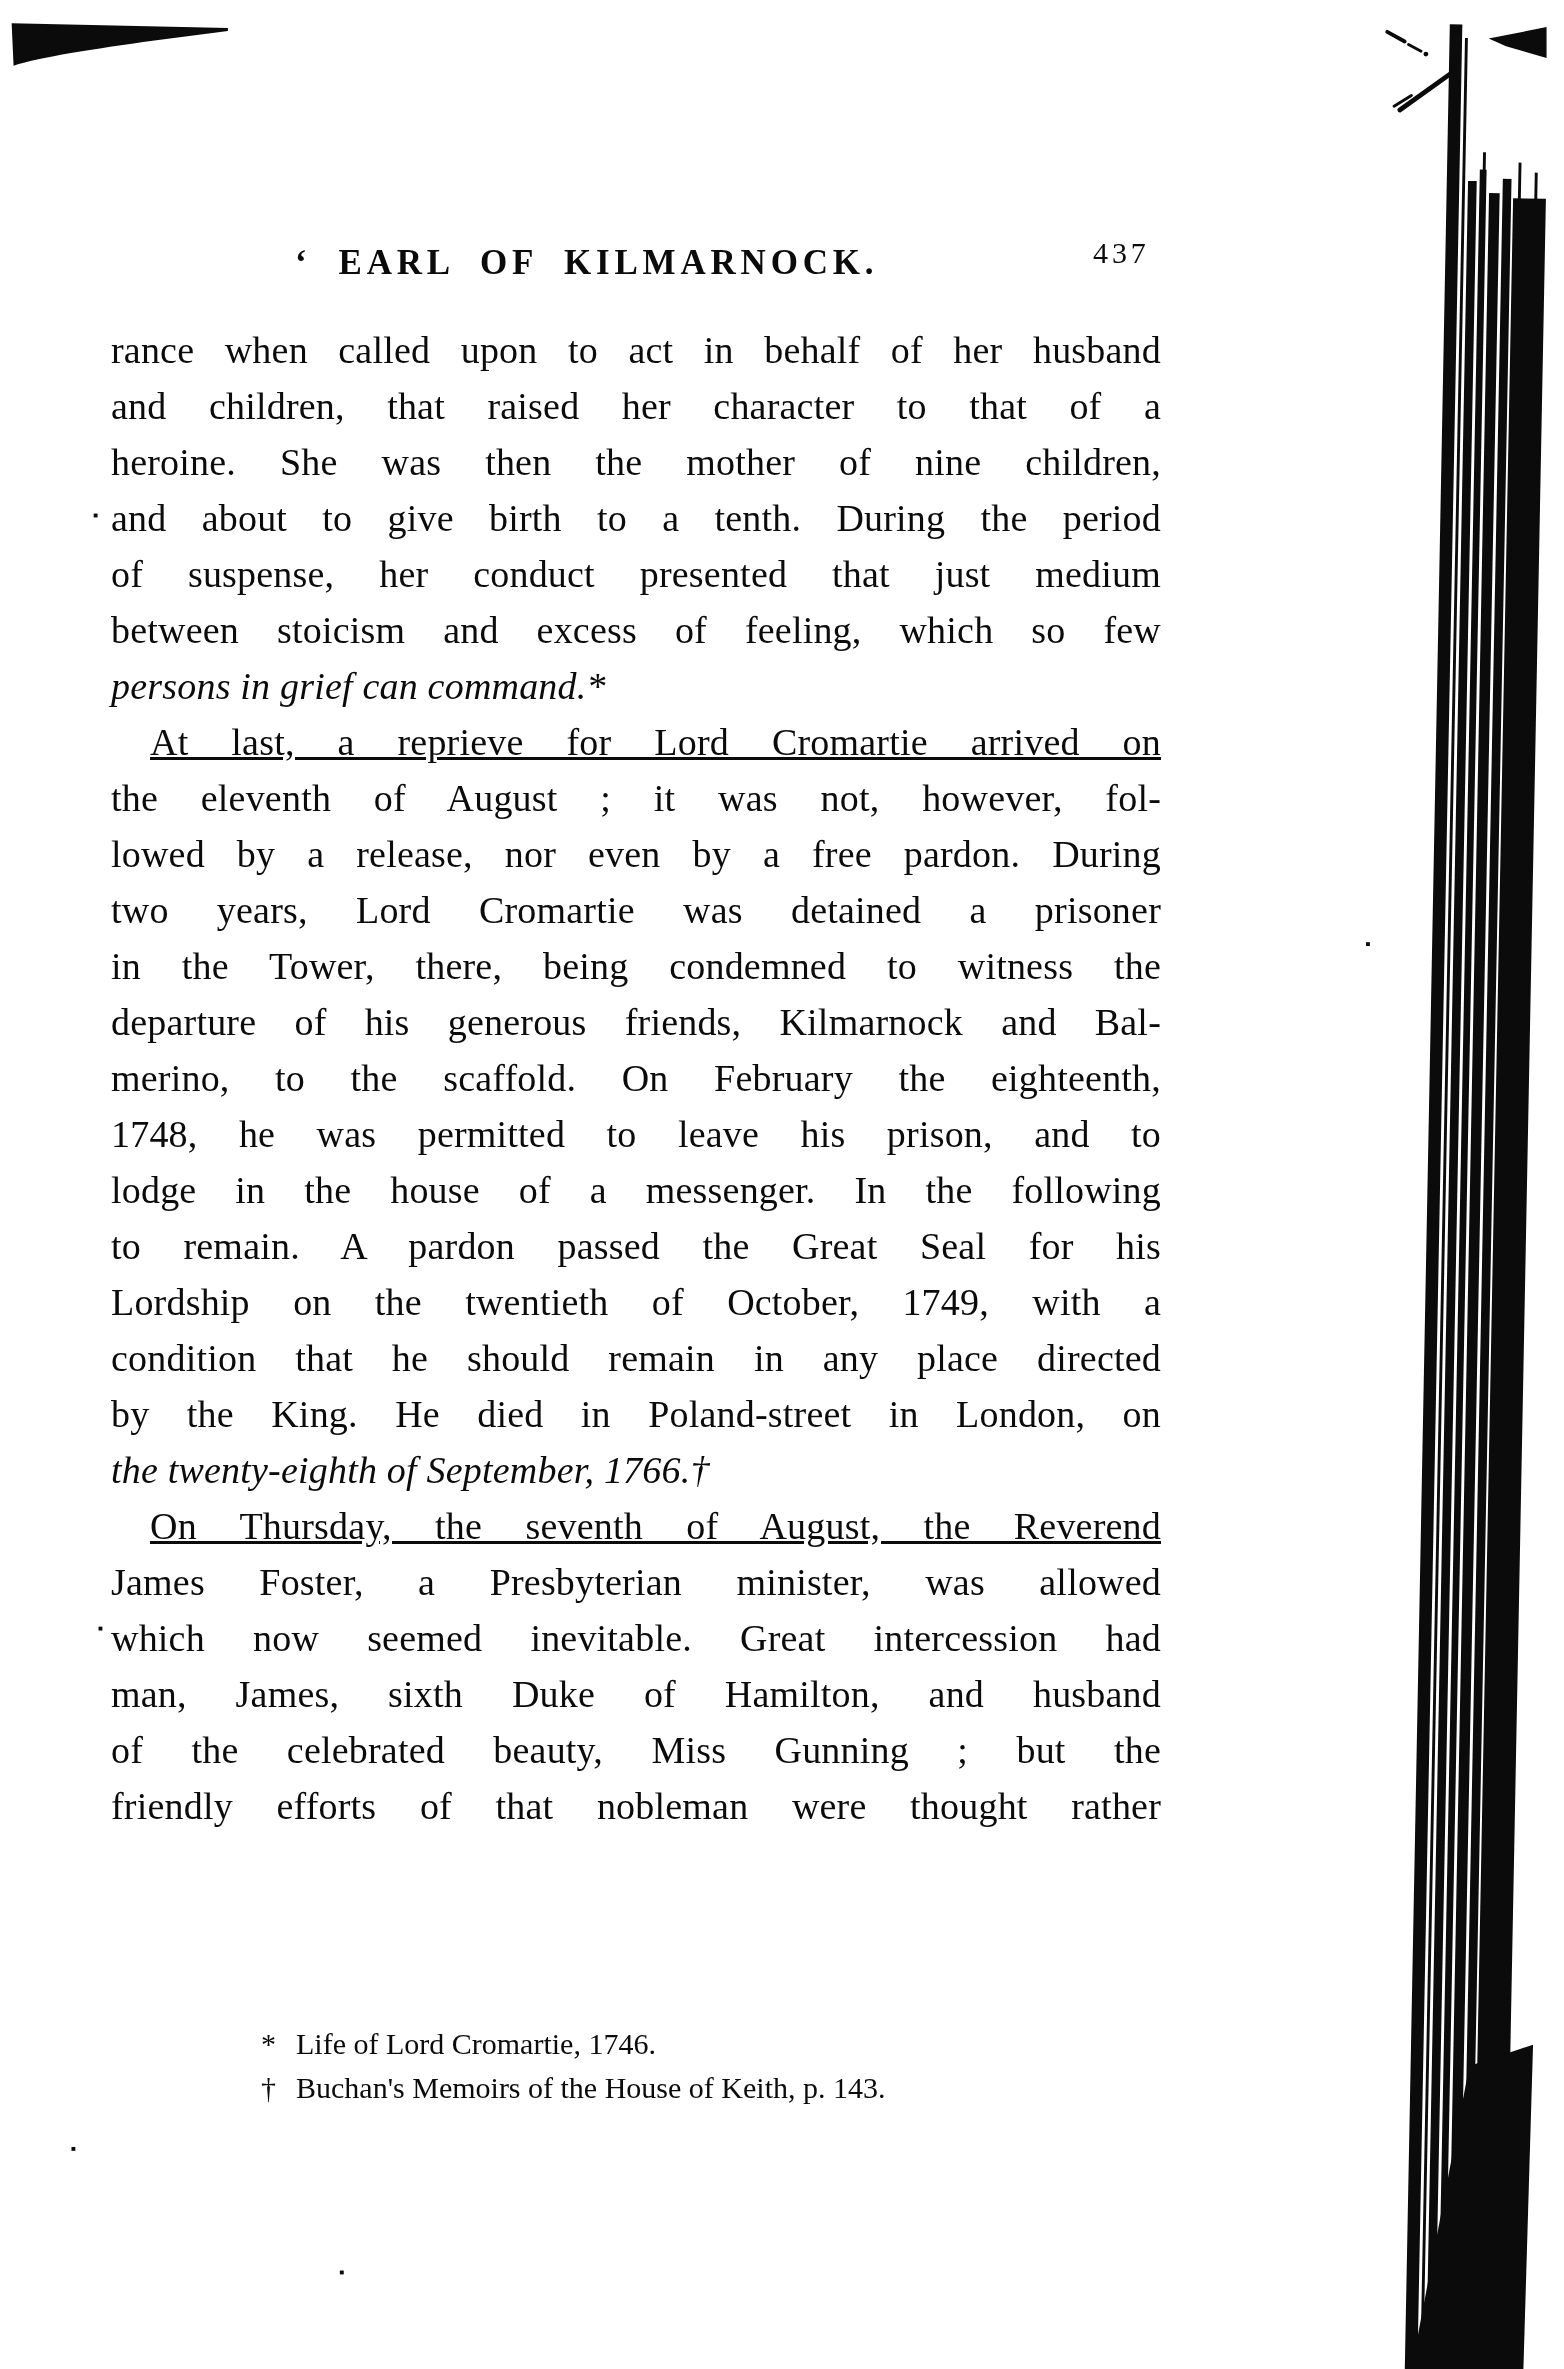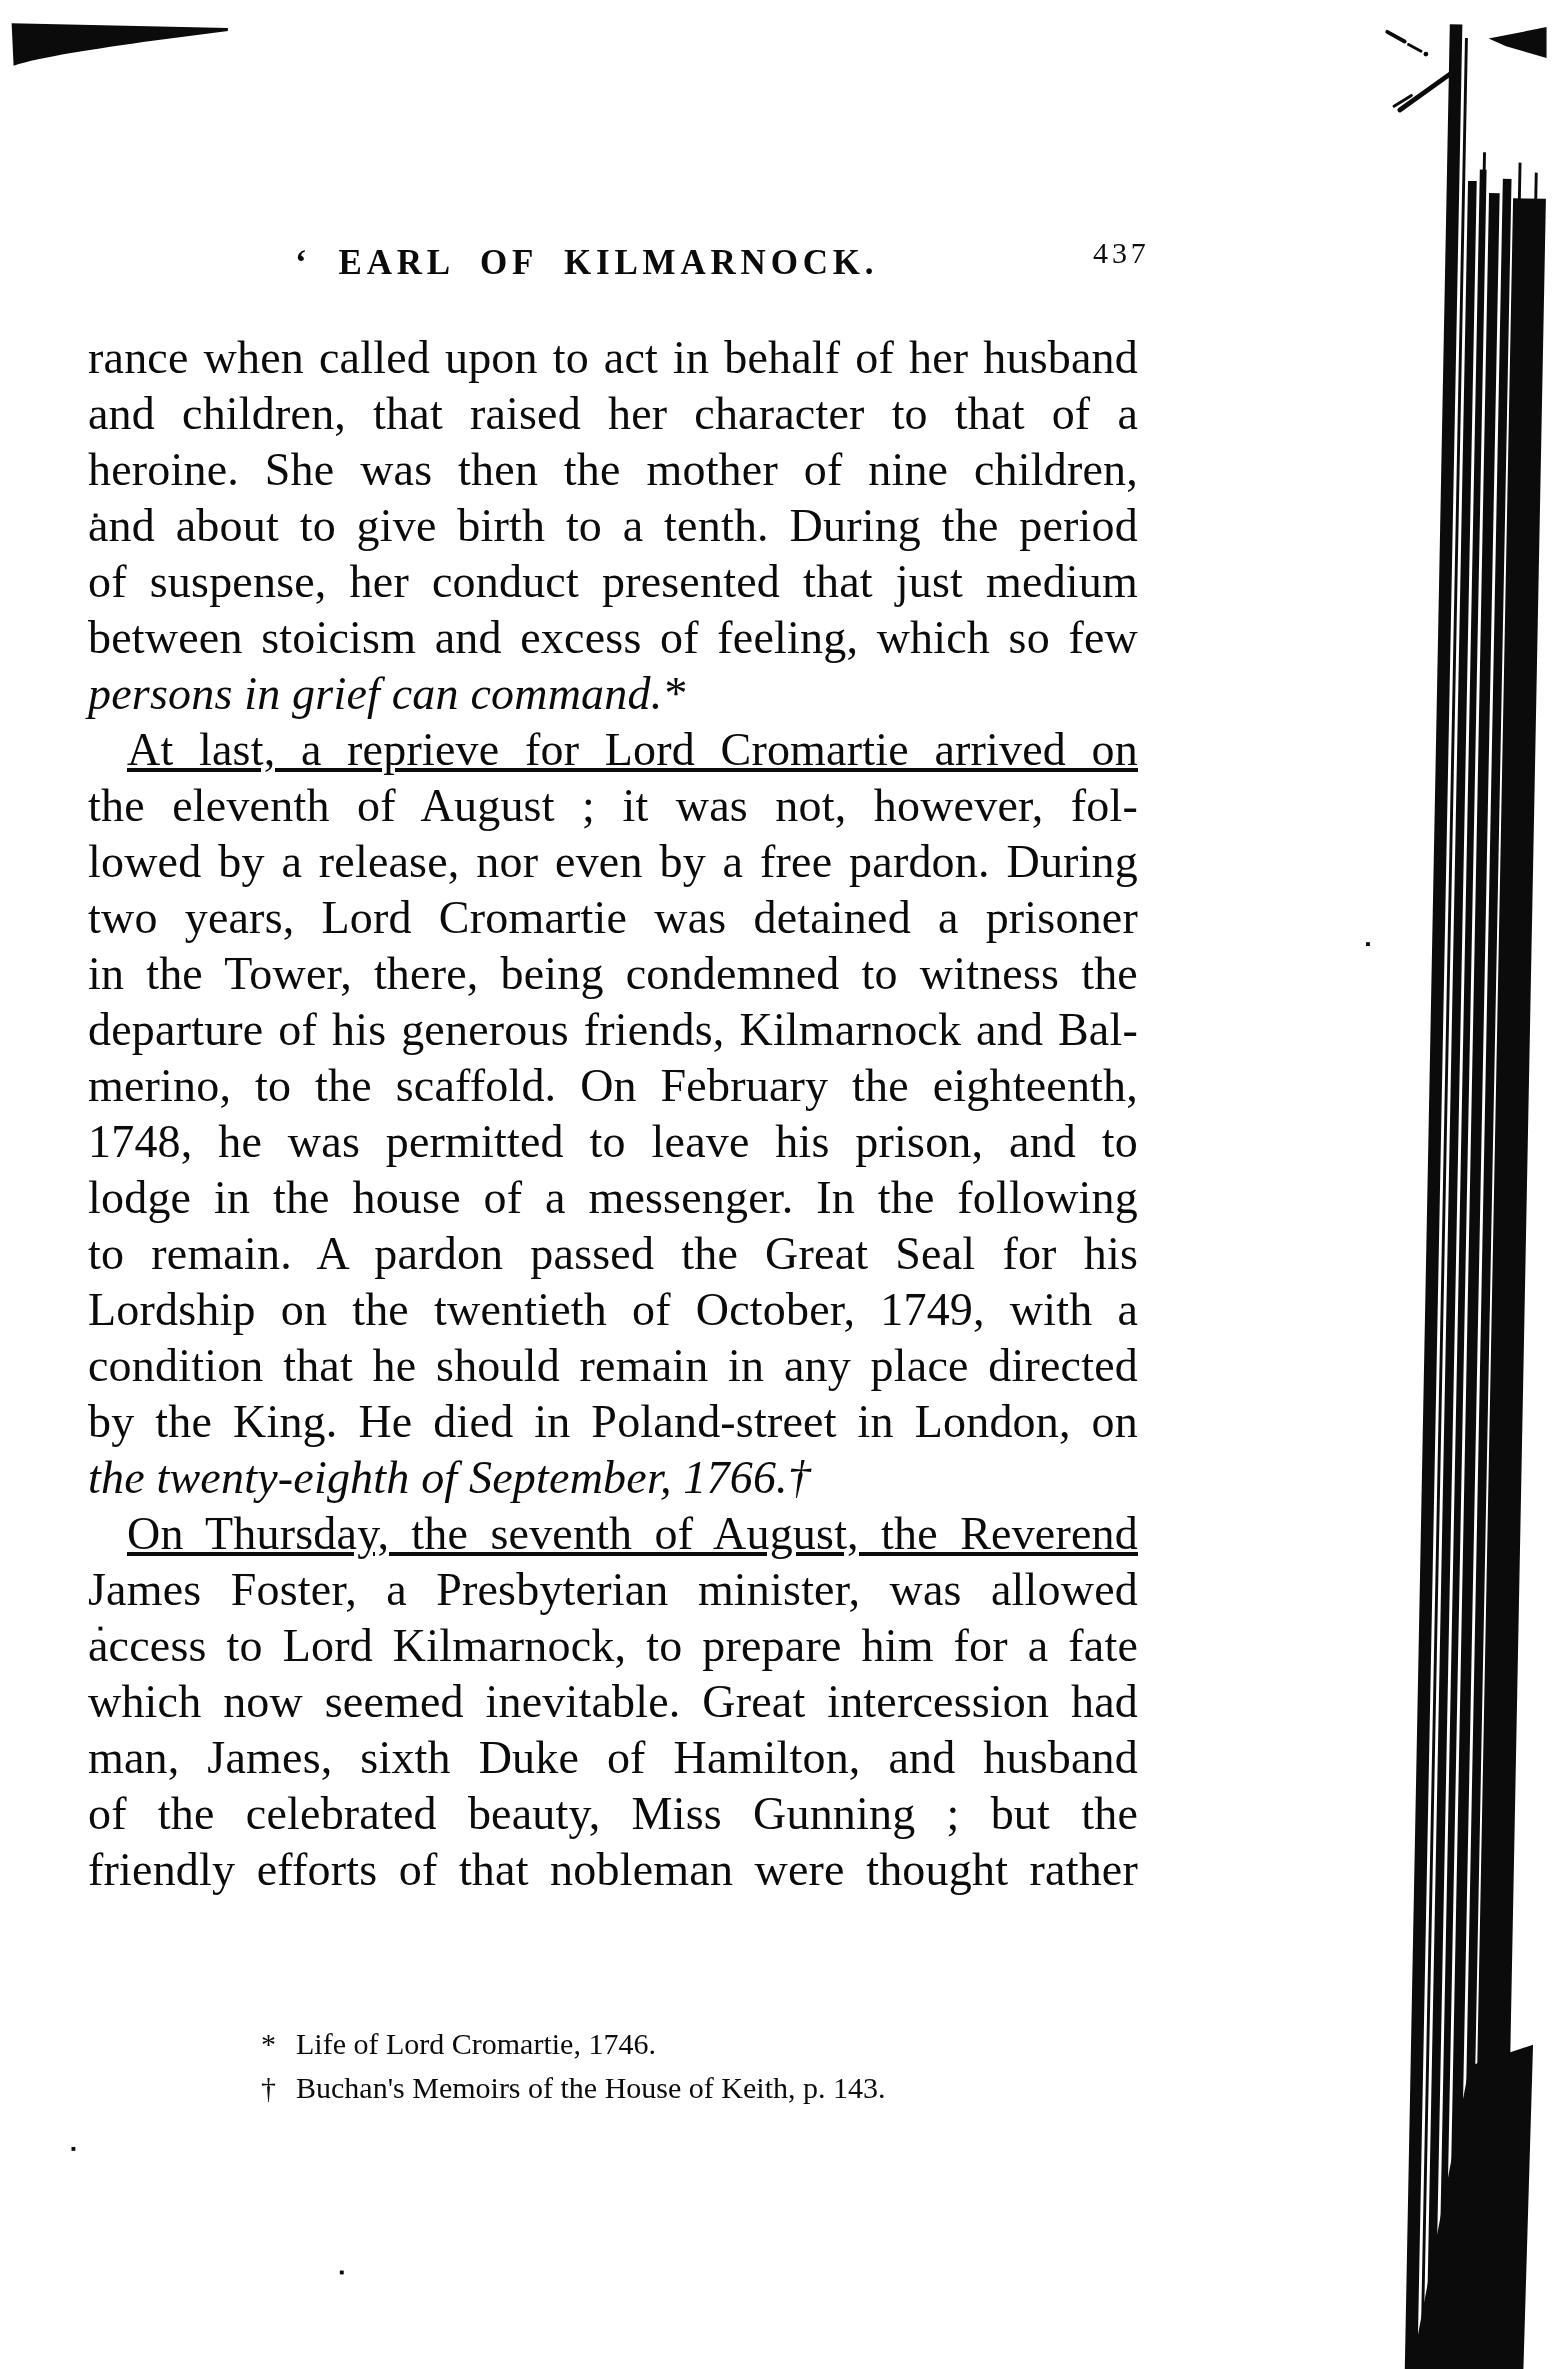--- a/index.html
+++ b/index.html
@@ -10,22 +10,22 @@
   }
   .running-title{
     position:absolute;left:295px;top:243px;
     font-size:35px;letter-spacing:4.8px;word-spacing:13.5px;white-space:nowrap;font-weight:bold;
   }
   .page-number{
     position:absolute;left:1093px;top:236px;
     font-size:30px;letter-spacing:3.9px;white-space:nowrap;
   }
   .body-text{
-    position:absolute;left:88px;top:322px;width:1050px;
-    font-size:46px;line-height:56px;letter-spacing:0.2px;margin-top:8px;
+    position:absolute;left:111px;top:322px;width:1050px;
+    font-size:38px;line-height:56px;letter-spacing:0.2px;
   }
   .line{text-align:justify;text-align-last:justify;}
   .line.flush-left{text-align-last:left;font-style:italic;}
   .line.indent{padding-left:39px;text-decoration:underline;}
   .footnotes{
     position:absolute;left:261px;top:2022px;
     font-size:30px;line-height:44px;
   }
   .footnote{display:flex;}
   .fn-marker{width:35px;flex:none;}
@@ -56,21 +56,20 @@
     <div class="line">merino, to the scaffold.  On February the eighteenth,</div>
     <div class="line">1748, he was permitted to leave his prison, and to</div>
     <div class="line">lodge in the house of a messenger.  In the following</div>
     <div class="line">to remain.  A pardon passed the Great Seal for his</div>
     <div class="line">Lordship on the twentieth of October, 1749, with a</div>
     <div class="line">condition that he should remain in any place directed</div>
     <div class="line">by the King.  He died in Poland-street in London, on</div>
     <div class="line flush-left">the twenty-eighth of September, 1766.†</div>
     <div class="line indent">On Thursday, the seventh of August, the Reverend</div>
     <div class="line">James Foster, a Presbyterian minister, was allowed</div>
-    <div class="line">access to Lord Kilmarnock, to prepare him for a fate</div>
     <div class="line">which now seemed inevitable.  Great intercession had</div>
     <div class="line">man, James, sixth Duke of Hamilton, and husband</div>
     <div class="line">of the celebrated beauty, Miss Gunning ; but the</div>
     <div class="line">friendly efforts of that nobleman were thought rather</div>
   </div>
 
 <div class="footnotes">
     <div class="footnote">
       <span class="fn-marker">*</span>
       <span>Life of Lord Cromartie, 1746.</span>

